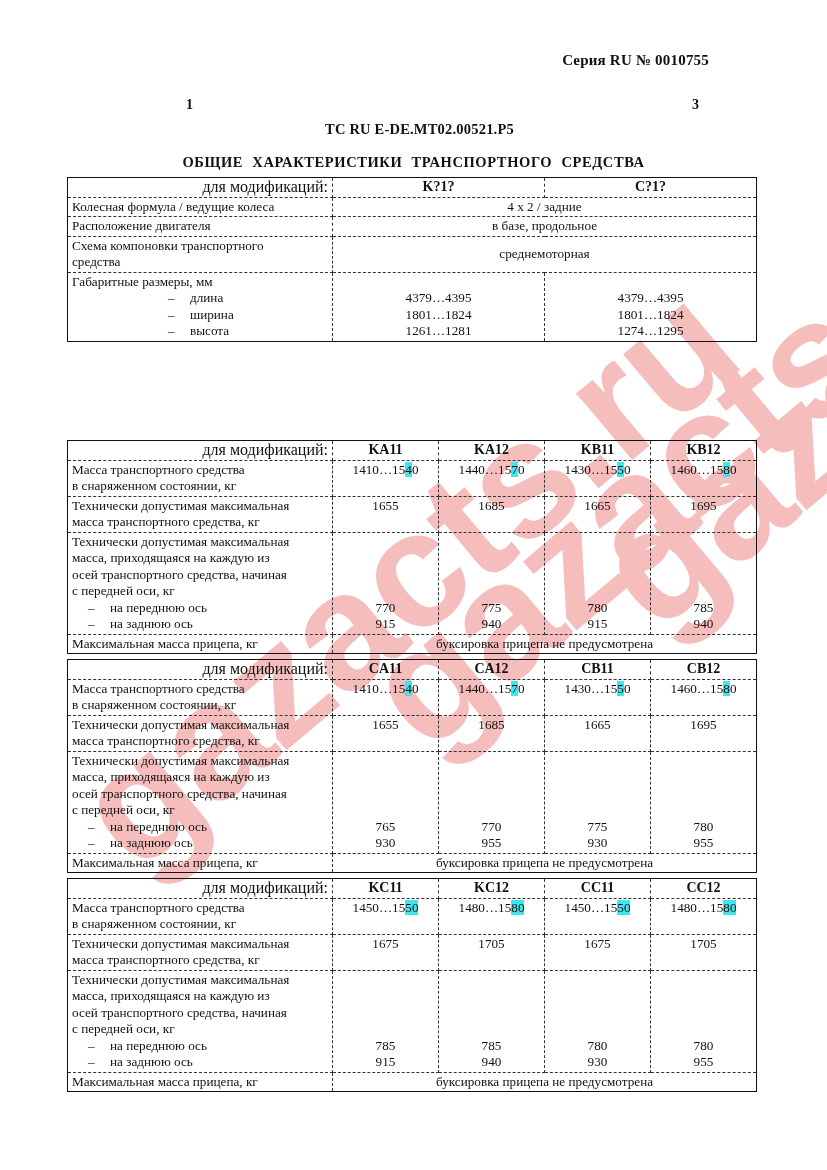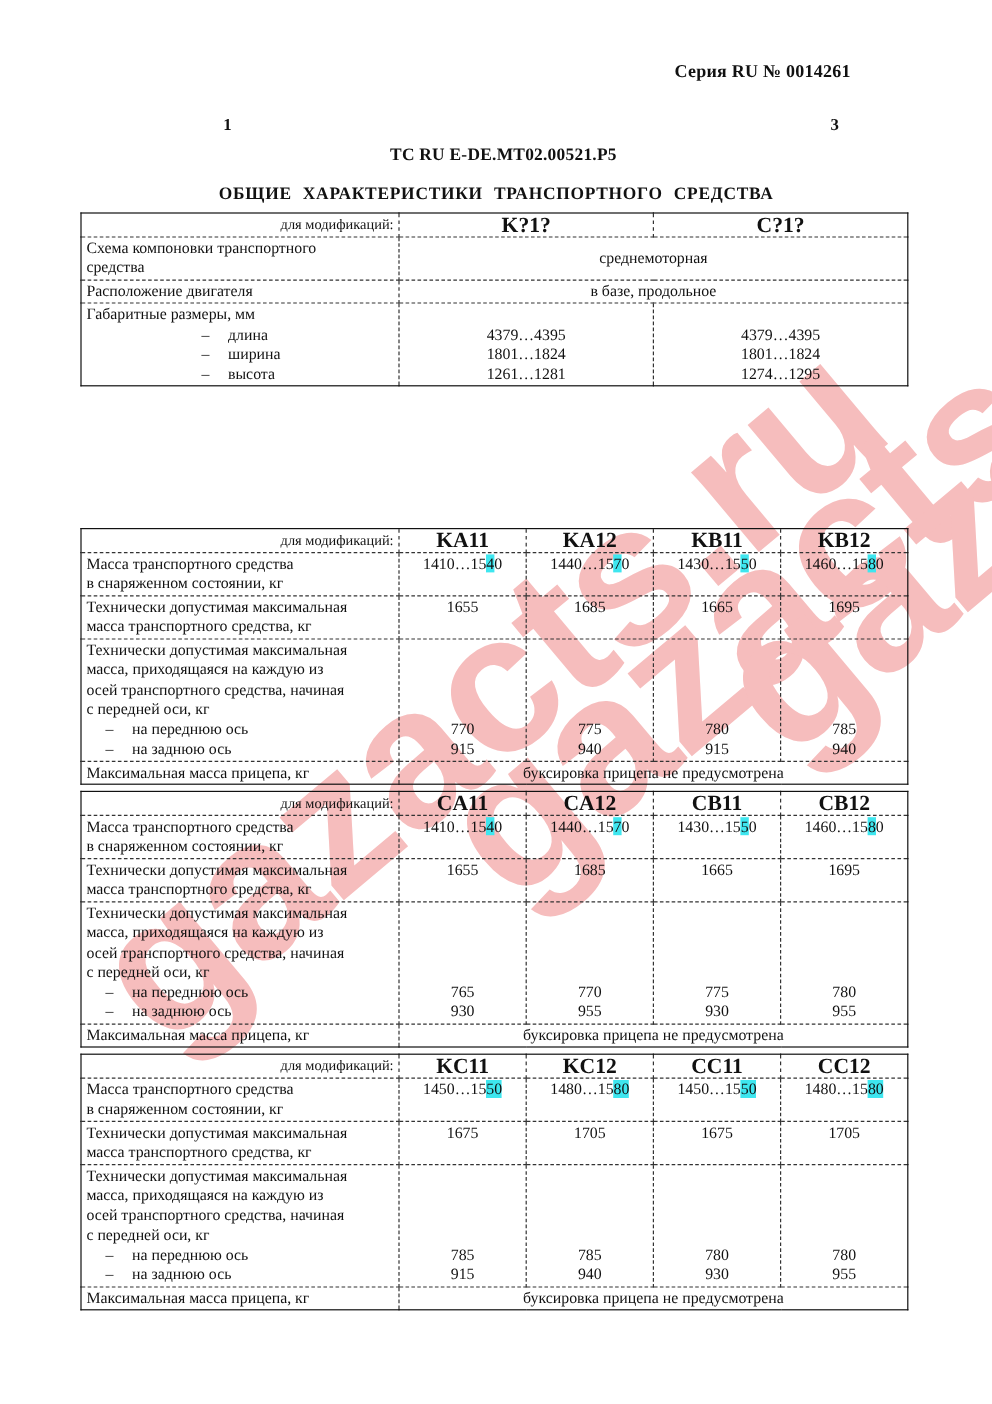--- a/index.html
+++ b/index.html
@@ -109,25 +109,25 @@
   }
   table.spec td.lbl {
     text-align: left;
   }
   table.spec td.ctr {
     text-align: center;
   }
   table.spec td.hdr {
     text-align: center;
     font-weight: bold;
-    font-size: 18px;
+    font-size: 14px;
   }
   table.spec td.hdr-lbl {
     text-align: right;
-    font-size: 12px;
+    font-size: 16px;
   }
   .dash-item {
     display: block;
     padding-left: 96px;
     text-indent: 0;
   }
   .dash-item .dash {
     display: inline-block;
     width: 22px;
   }
@@ -146,50 +146,54 @@
 </head>
 <body>
 
 <div id="watermark-layer">
     <div class="wm-text" style="left: 40px; top: 760px; font-size: 165px; transform: rotate(-40deg); transform-origin: left top; color: rgb(246, 189, 189);">gazacts.ru</div>
     <div class="wm-text" style="left: 330px; top: 640px; font-size: 165px; transform: rotate(-40deg); transform-origin: left top; color: rgb(246, 189, 189);">gazacts.ru</div>
     <div class="wm-text" style="left: 560px; top: 520px; font-size: 165px; transform: rotate(-40deg); transform-origin: left top; color: rgb(246, 189, 189);">gazacts.ru</div>
   </div>
 
 <div id="page-header">
-  <div id="serial-line">Серия RU № 0014261</div>
+  <div id="serial-line">Серия RU № 0010755</div>
   <div id="page-num-left">1</div>
   <div id="page-num-right">3</div>
   <div id="cert-code">TC RU E-DE.MT02.00521.P5</div>
   <div id="doc-title">ОБЩИЕ ХАРАКТЕРИСТИКИ ТРАНСПОРТНОГО СРЕДСТВА</div>
 </div>
 
 <div class="tbl-wrap" id="wrap1" style="top:177px;">
   <table class="spec" id="tbl1">
     <colgroup>
         <col style="width:265px">
         <col style="width:212px">
         <col style="width:212px">
       </colgroup>
     <tbody>
       <tr>
         <td class="hdr-lbl">для модификаций:</td>
         <td class="hdr">K?1?</td>
         <td class="hdr">C?1?</td>
       </tr>
       <tr>
+        <td class="lbl">Колесная формула / ведущие колеса</td>
+        <td class="ctr" colspan="2">4 x 2 / задние</td>
+      </tr>
+      <tr>
+        <td class="lbl">Расположение двигателя</td>
+        <td class="ctr" colspan="2">в базе, продольное</td>
+      </tr>
+      <tr>
         <td class="lbl">
           <span>Схема компоновки транспортного</span><br>
           <span>средства</span>
         </td>
         <td class="ctr" colspan="2" style="vertical-align:middle">среднемоторная</td>
-      </tr>
-      <tr>
-        <td class="lbl">Расположение двигателя</td>
-        <td class="ctr" colspan="2">в базе, продольное</td>
       </tr>
       <tr>
         <td class="lbl">
           <span>Габаритные размеры, мм</span>
           <span class="dash-item"><span class="dash">–</span><span>длина</span></span>
           <span class="dash-item"><span class="dash">–</span><span>ширина</span></span>
           <span class="dash-item"><span class="dash">–</span><span>высота</span></span>
         </td>
         <td class="ctr">
           <span style="display:block;height:16.5px"></span>

